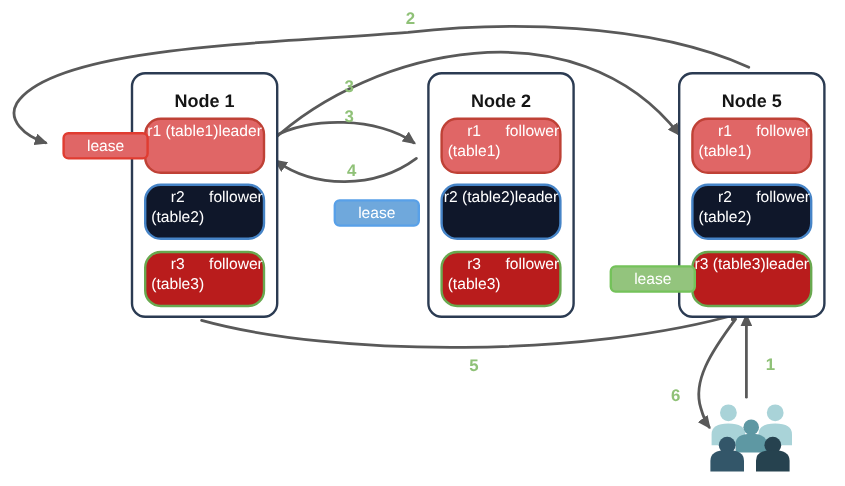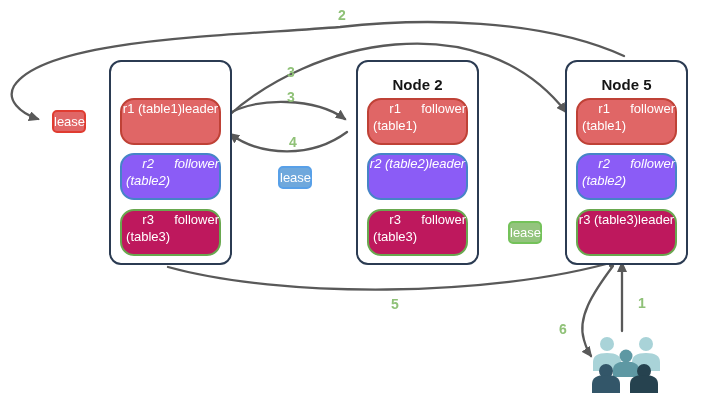--- a/index.html
+++ b/index.html
@@ -9,24 +9,24 @@
 
   .node-box{position:absolute;top:60px;width:123px;height:205px;background:#ffffff;
             border:2px solid #2b3b52;border-radius:12px;box-sizing:border-box;z-index:2;}
   .node-title{position:absolute;top:14px;left:0;width:100%;text-align:center;
               font-size:15px;font-weight:700;color:#151515;}
   .replica{position:absolute;left:9px;width:101px;height:47px;border-radius:14px;
            box-sizing:border-box;color:#ffffff;font-size:13px;line-height:17px;
            text-align:center;display:flex;flex-direction:row;justify-content:center;}
   .rep-1{top:36px;} .rep-2{top:91px;} .rep-3{top:147px;}
   .rep-red{background:#e06666;border:2px solid #bf4136;}
-  .rep-blue{background:#8b5cf6;border:2px solid #4684c7;font-style:italic;}
-  .rep-green{background:#be185d;border:2px solid #69a84f;}
+  .rep-blue{background:#0f172a;border:2px solid #4684c7;}
+  .rep-green{background:#b91c1c;border:2px solid #69a84f;}
 
-  .lease{position:absolute;width:34px;height:23px;border-radius:5px;box-sizing:border-box;
+  .lease{position:absolute;width:72px;height:23px;border-radius:5px;box-sizing:border-box;
          color:#ffffff;font-size:13px;line-height:19px;text-align:center;z-index:3;}
   .lease-red{left:52px;top:110px;background:#e06666;border:2px solid #e03c31;}
   .lease-blue{left:278px;top:166px;background:#6fa8dc;border:2px solid #58a0e8;}
   .lease-green{left:508px;top:221px;background:#93c47d;border:2px solid #74c25a;}
 
   .step{position:absolute;width:16px;height:16px;text-align:center;
         font-size:14px;font-weight:700;color:#8fc177;z-index:4;}
   .step-1{left:634px;top:295px;} .step-2{left:334px;top:7px;}
   .step-3a{left:283px;top:64px;} .step-3b{left:283px;top:89px;}
   .step-4{left:285px;top:134px;} .step-5{left:387px;top:296px;}
@@ -63,20 +63,21 @@
       <path d="M613,377 v-7 q0,-8.5 13,-8.5 q13,0 13,8.5 v7 z" fill="#5e98a3"></path>
 
       <circle cx="606" cy="371" r="7" fill="#335669"></circle>
       <path d="M592,393 v-9 q0,-9 14,-9 q14,0 14,9 v9 z" fill="#335669"></path>
       <circle cx="644" cy="371" r="7" fill="#26424f"></circle>
       <path d="M630,393 v-9 q0,-9 14,-9 q14,0 14,9 v9 z" fill="#26424f"></path>
     </g>
   </svg>
 
   <div class="node-box" style="left:109px;">
+    <div class="node-title">Node 1</div>
     <div class="replica rep-1 rep-red">
       <div>r1 (table1)</div>
       <div>leader</div>
     </div>
     <div class="replica rep-2 rep-blue">
       <div>r2 (table2)</div>
       <div>follower</div>
     </div>
     <div class="replica rep-3 rep-green">
       <div>r3 (table3)</div>

